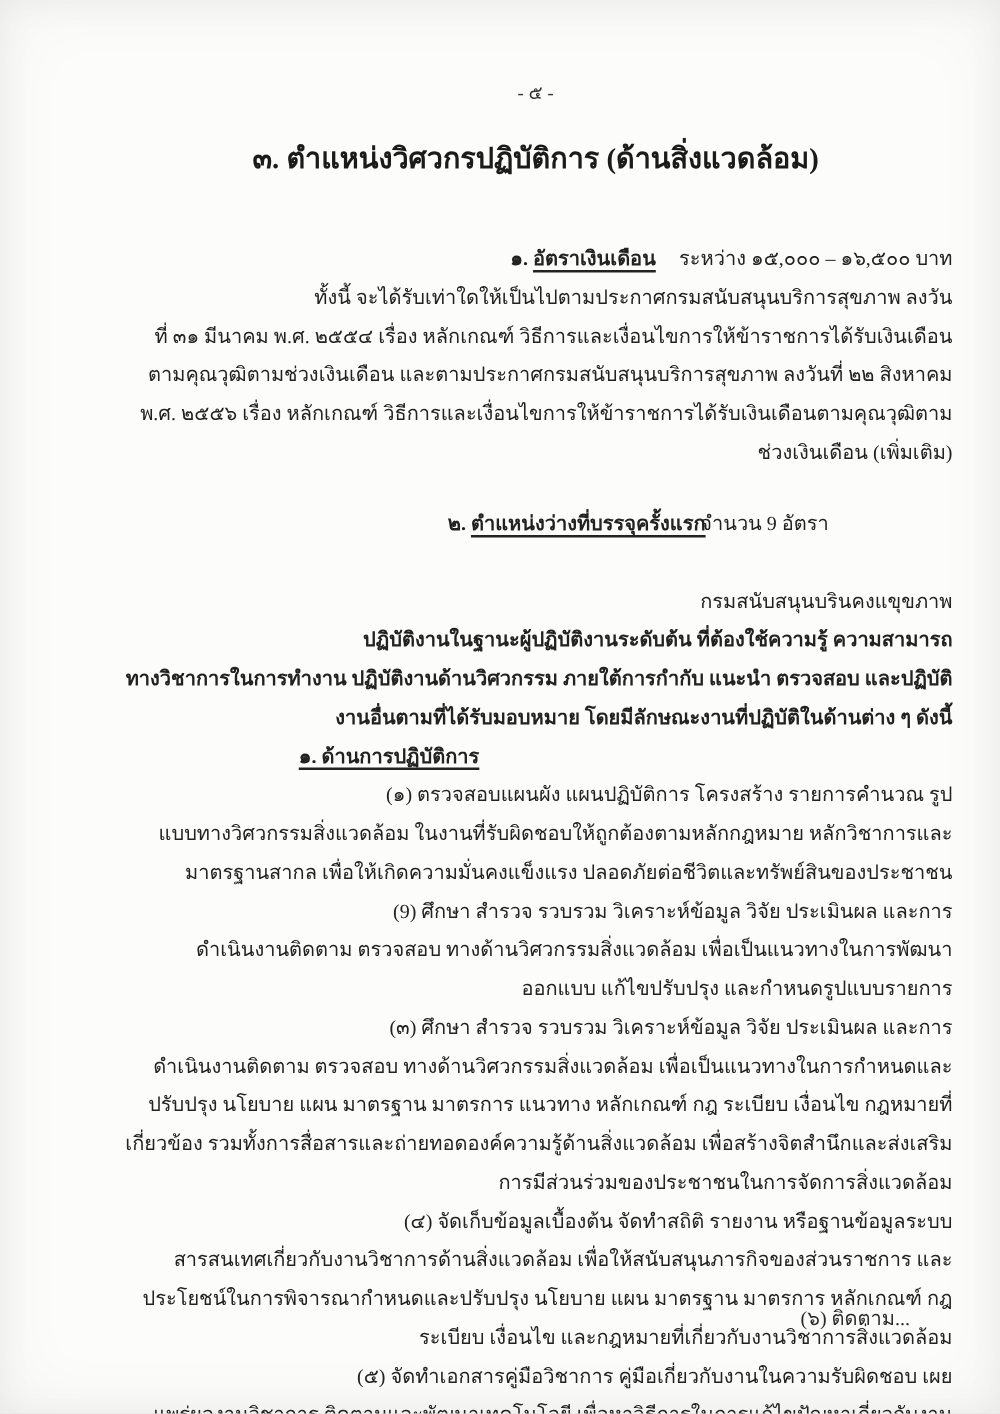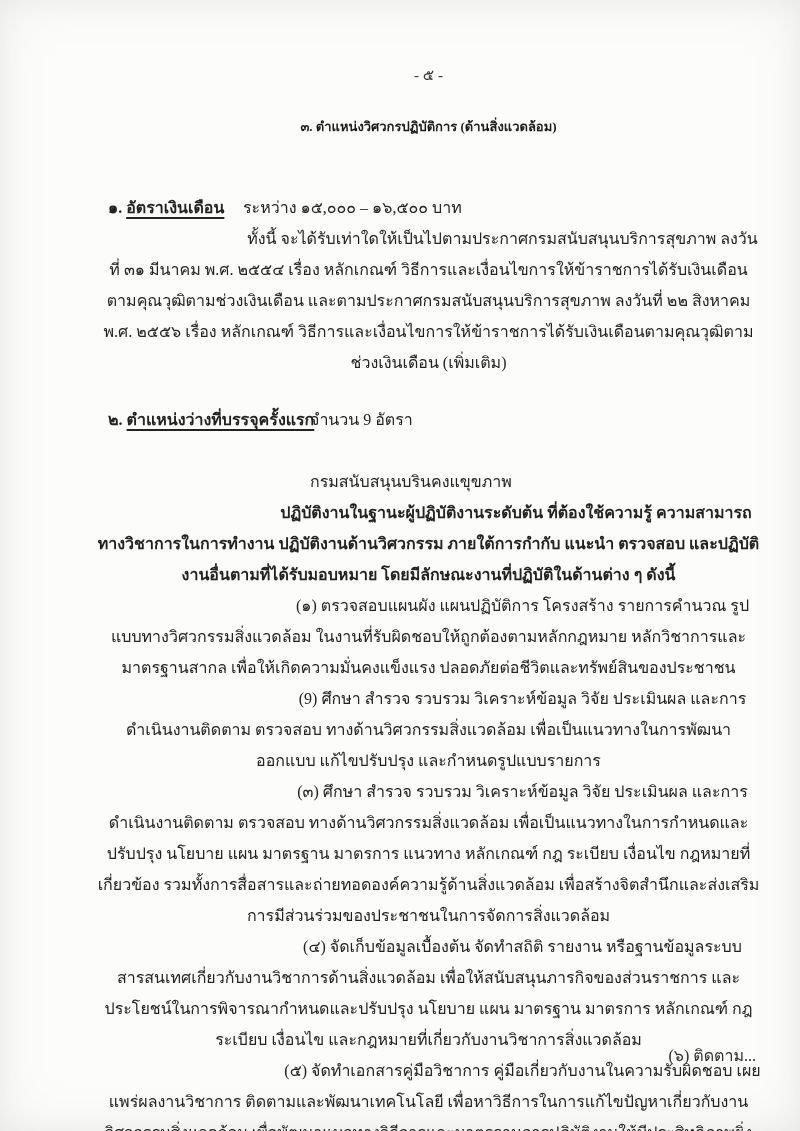--- a/index.html
+++ b/index.html
@@ -28,60 +28,61 @@
   }
   .page-number {
     margin-top: 60px;
     text-align: center;
     font-size: 15px;
     color: #333;
   }
   .doc-title {
     margin: 20px 0 0 0;
     text-align: center;
-    font-size: 13px;
+    font-size: 23px;
     font-weight: bold;
     color: #1b1b1b;
   }
   .sec-row {
     display: flex;
     align-items: baseline;
     margin-top: 26px;
+    justify-content: flex-end;
   }
   .sec-head {
     font-weight: bold;
     white-space: nowrap;
     margin-left: 13px;
   }
   .sec-num { font-weight: bold; }
   .u {
     text-decoration: underline;
     text-underline-offset: 4px;
     text-decoration-thickness: 1.5px;
   }
   .salary-head { width: 135px; flex: 0 0 auto; }
   .vacancy-head { width: 202px; flex: 0 0 auto; }
   .sec-value { white-space: nowrap; margin-top: 24px; }
   .para {
     margin: 0;
-    text-align: center;
+    text-align: right;
   }
   .note-para   { text-indent: 148px; }
   .intro-para  { text-indent: 175px; font-weight: bold; }
   .item-para   { text-indent: 188px; margin: 0; }
   .vacancy-lines { }
   .vacancy-line { }
   .sec3-gap { margin-top: 5px; }
   .sub-heading {
     margin: 0 0 0 144px;
     font-weight: bold;
   }
   .footer-continuation {
     position: absolute;
-    right: 44px;
+    right: 72px;
     top: 1040px;
     font-size: 16px;
     color: #2a2a2a;
   }
   
   .scan-vignette {
     position: absolute;
     inset: 0;
     pointer-events: none;
     box-shadow: inset 0 0 25px rgba(120,120,115,0.08);
@@ -110,20 +111,21 @@
       <span class="vacancy-lines">
         <span class="vacancy-line">จำนวน 9 อัตรา</span><br>
         <br>
         <span class="vacancy-line">กรมสนับสนุนบรินคงแขุขภาพ</span>
       </span>
     </div>
 
 
     <p class="para intro-para">ปฏิบัติงานในฐานะผู้ปฏิบัติงานระดับต้น ที่ต้องใช้ความรู้ ความสามารถทางวิชาการในการทำงาน ปฏิบัติงานด้านวิศวกรรม ภายใต้การกำกับ แนะนำ ตรวจสอบ และปฏิบัติงานอื่นตามที่ได้รับมอบหมาย โดยมีลักษณะงานที่ปฏิบัติในด้านต่าง ๆ ดังนี้</p>
 
+    <div class="sub-heading"><span class="u">๑. ด้านการปฏิบัติการ</span></div>
 
     <p class="para item-para">(๑) ตรวจสอบแผนผัง แผนปฏิบัติการ โครงสร้าง รายการคำนวณ รูปแบบทางวิศวกรรมสิ่งแวดล้อม  ในงานที่รับผิดชอบให้ถูกต้องตามหลักกฎหมาย หลักวิชาการและมาตรฐานสากล เพื่อให้เกิดความมั่นคงแข็งแรง ปลอดภัยต่อชีวิตและทรัพย์สินของประชาชน</p>
     <p class="para item-para">(9) ศึกษา สำรวจ รวบรวม วิเคราะห์ข้อมูล วิจัย ประเมินผล และการดำเนินงานติดตาม ตรวจสอบ ทางด้านวิศวกรรมสิ่งแวดล้อม เพื่อเป็นแนวทางในการพัฒนา ออกแบบ แก้ไขปรับปรุง และกำหนดรูปแบบรายการ</p>
     <p class="para item-para">(๓) ศึกษา สำรวจ รวบรวม วิเคราะห์ข้อมูล วิจัย ประเมินผล และการดำเนินงานติดตาม ตรวจสอบ ทางด้านวิศวกรรมสิ่งแวดล้อม เพื่อเป็นแนวทางในการกำหนดและปรับปรุง นโยบาย แผน มาตรฐาน มาตรการ แนวทาง หลักเกณฑ์ กฎ ระเบียบ เงื่อนไข กฎหมายที่เกี่ยวข้อง รวมทั้งการสื่อสารและถ่ายทอดองค์ความรู้ด้านสิ่งแวดล้อม เพื่อสร้างจิตสำนึกและส่งเสริม การมีส่วนร่วมของประชาชนในการจัดการสิ่งแวดล้อม</p>
     <p class="para item-para">(๔) จัดเก็บข้อมูลเบื้องต้น จัดทำสถิติ รายงาน หรือฐานข้อมูลระบบสารสนเทศเกี่ยวกับงานวิชาการด้านสิ่งแวดล้อม เพื่อให้สนับสนุนภารกิจของส่วนราชการ และประโยชน์ในการพิจารณากำหนดและปรับปรุง นโยบาย แผน มาตรฐาน มาตรการ หลักเกณฑ์ กฎ ระเบียบ เงื่อนไข และกฎหมายที่เกี่ยวกับงานวิชาการสิ่งแวดล้อม</p>
     <p class="para item-para">(๕) จัดทำเอกสารคู่มือวิชาการ คู่มือเกี่ยวกับงานในความรับผิดชอบ เผยแพร่ผลงานวิชาการ ติดตามและพัฒนาเทคโนโลยี เพื่อหาวิธีการในการแก้ไขปัญหาเกี่ยวกับงานวิศวกรรมสิ่งแวดล้อม เพื่อพัฒนาแนวทางวิธีการและมาตรฐานการปฏิบัติงานให้มีประสิทธิภาพยิ่งขึ้น</p>
 
   </div>
 
   <div class="footer-continuation">(๖) ติดตาม...</div>

